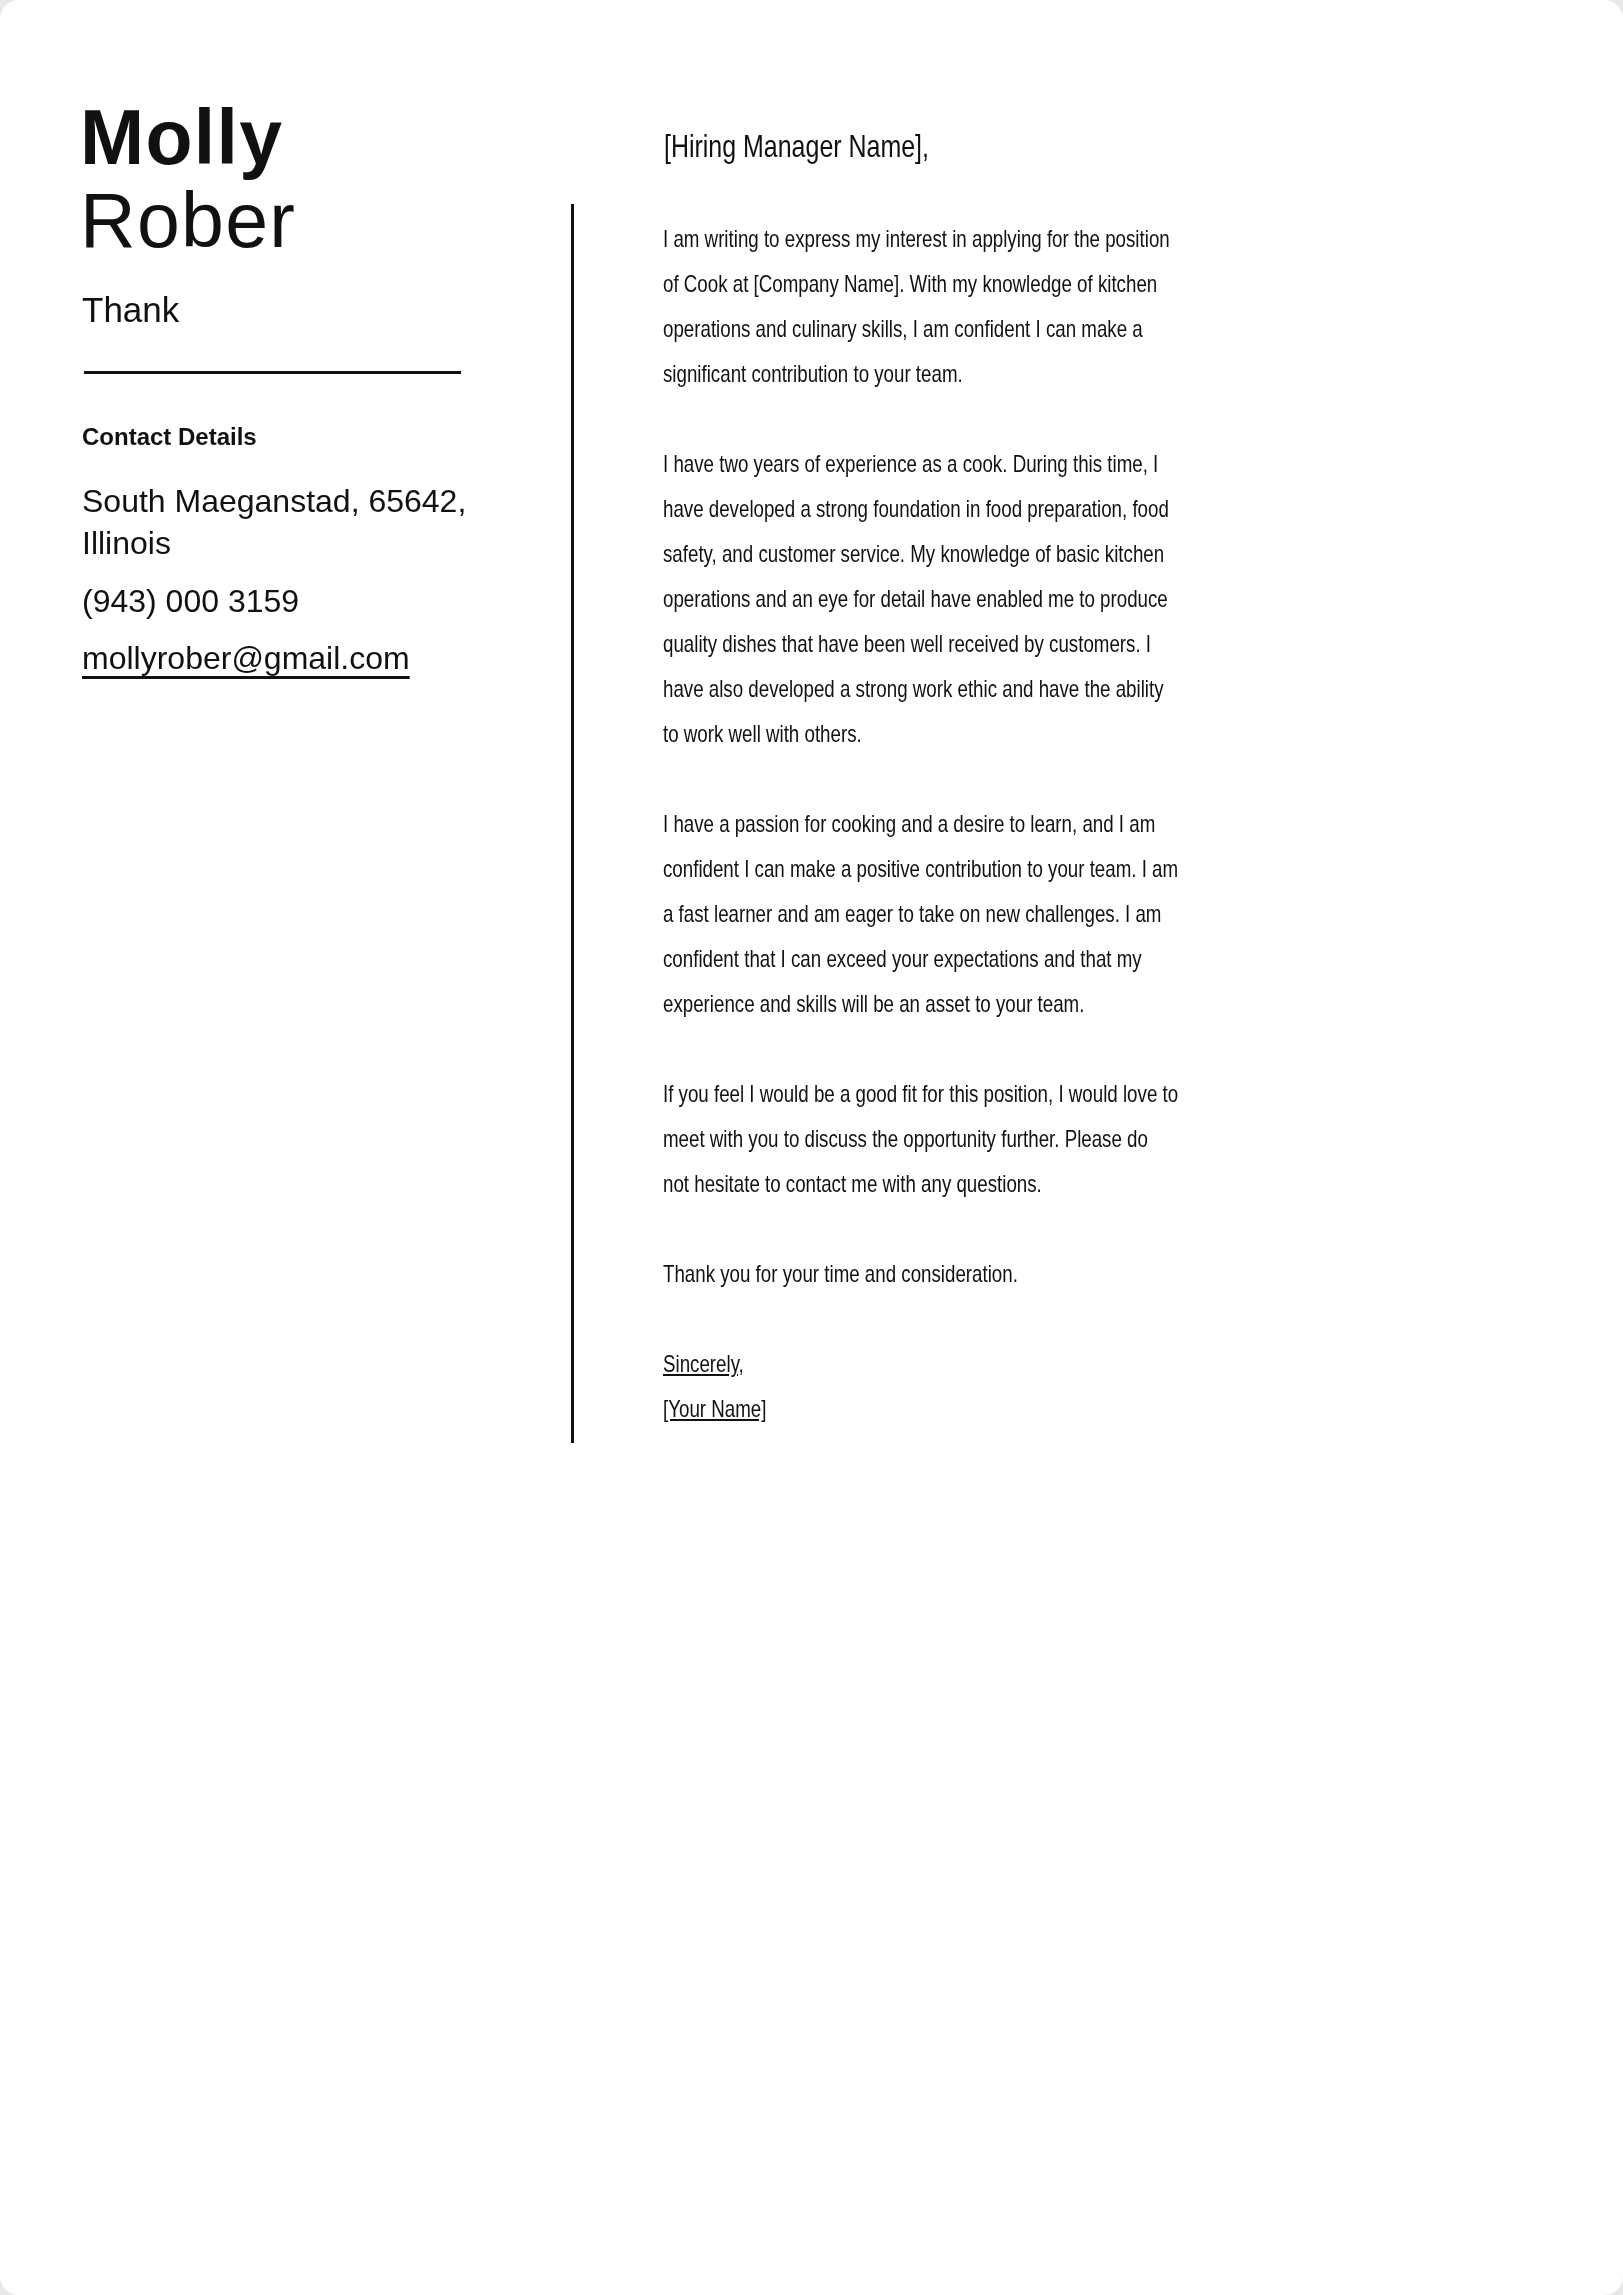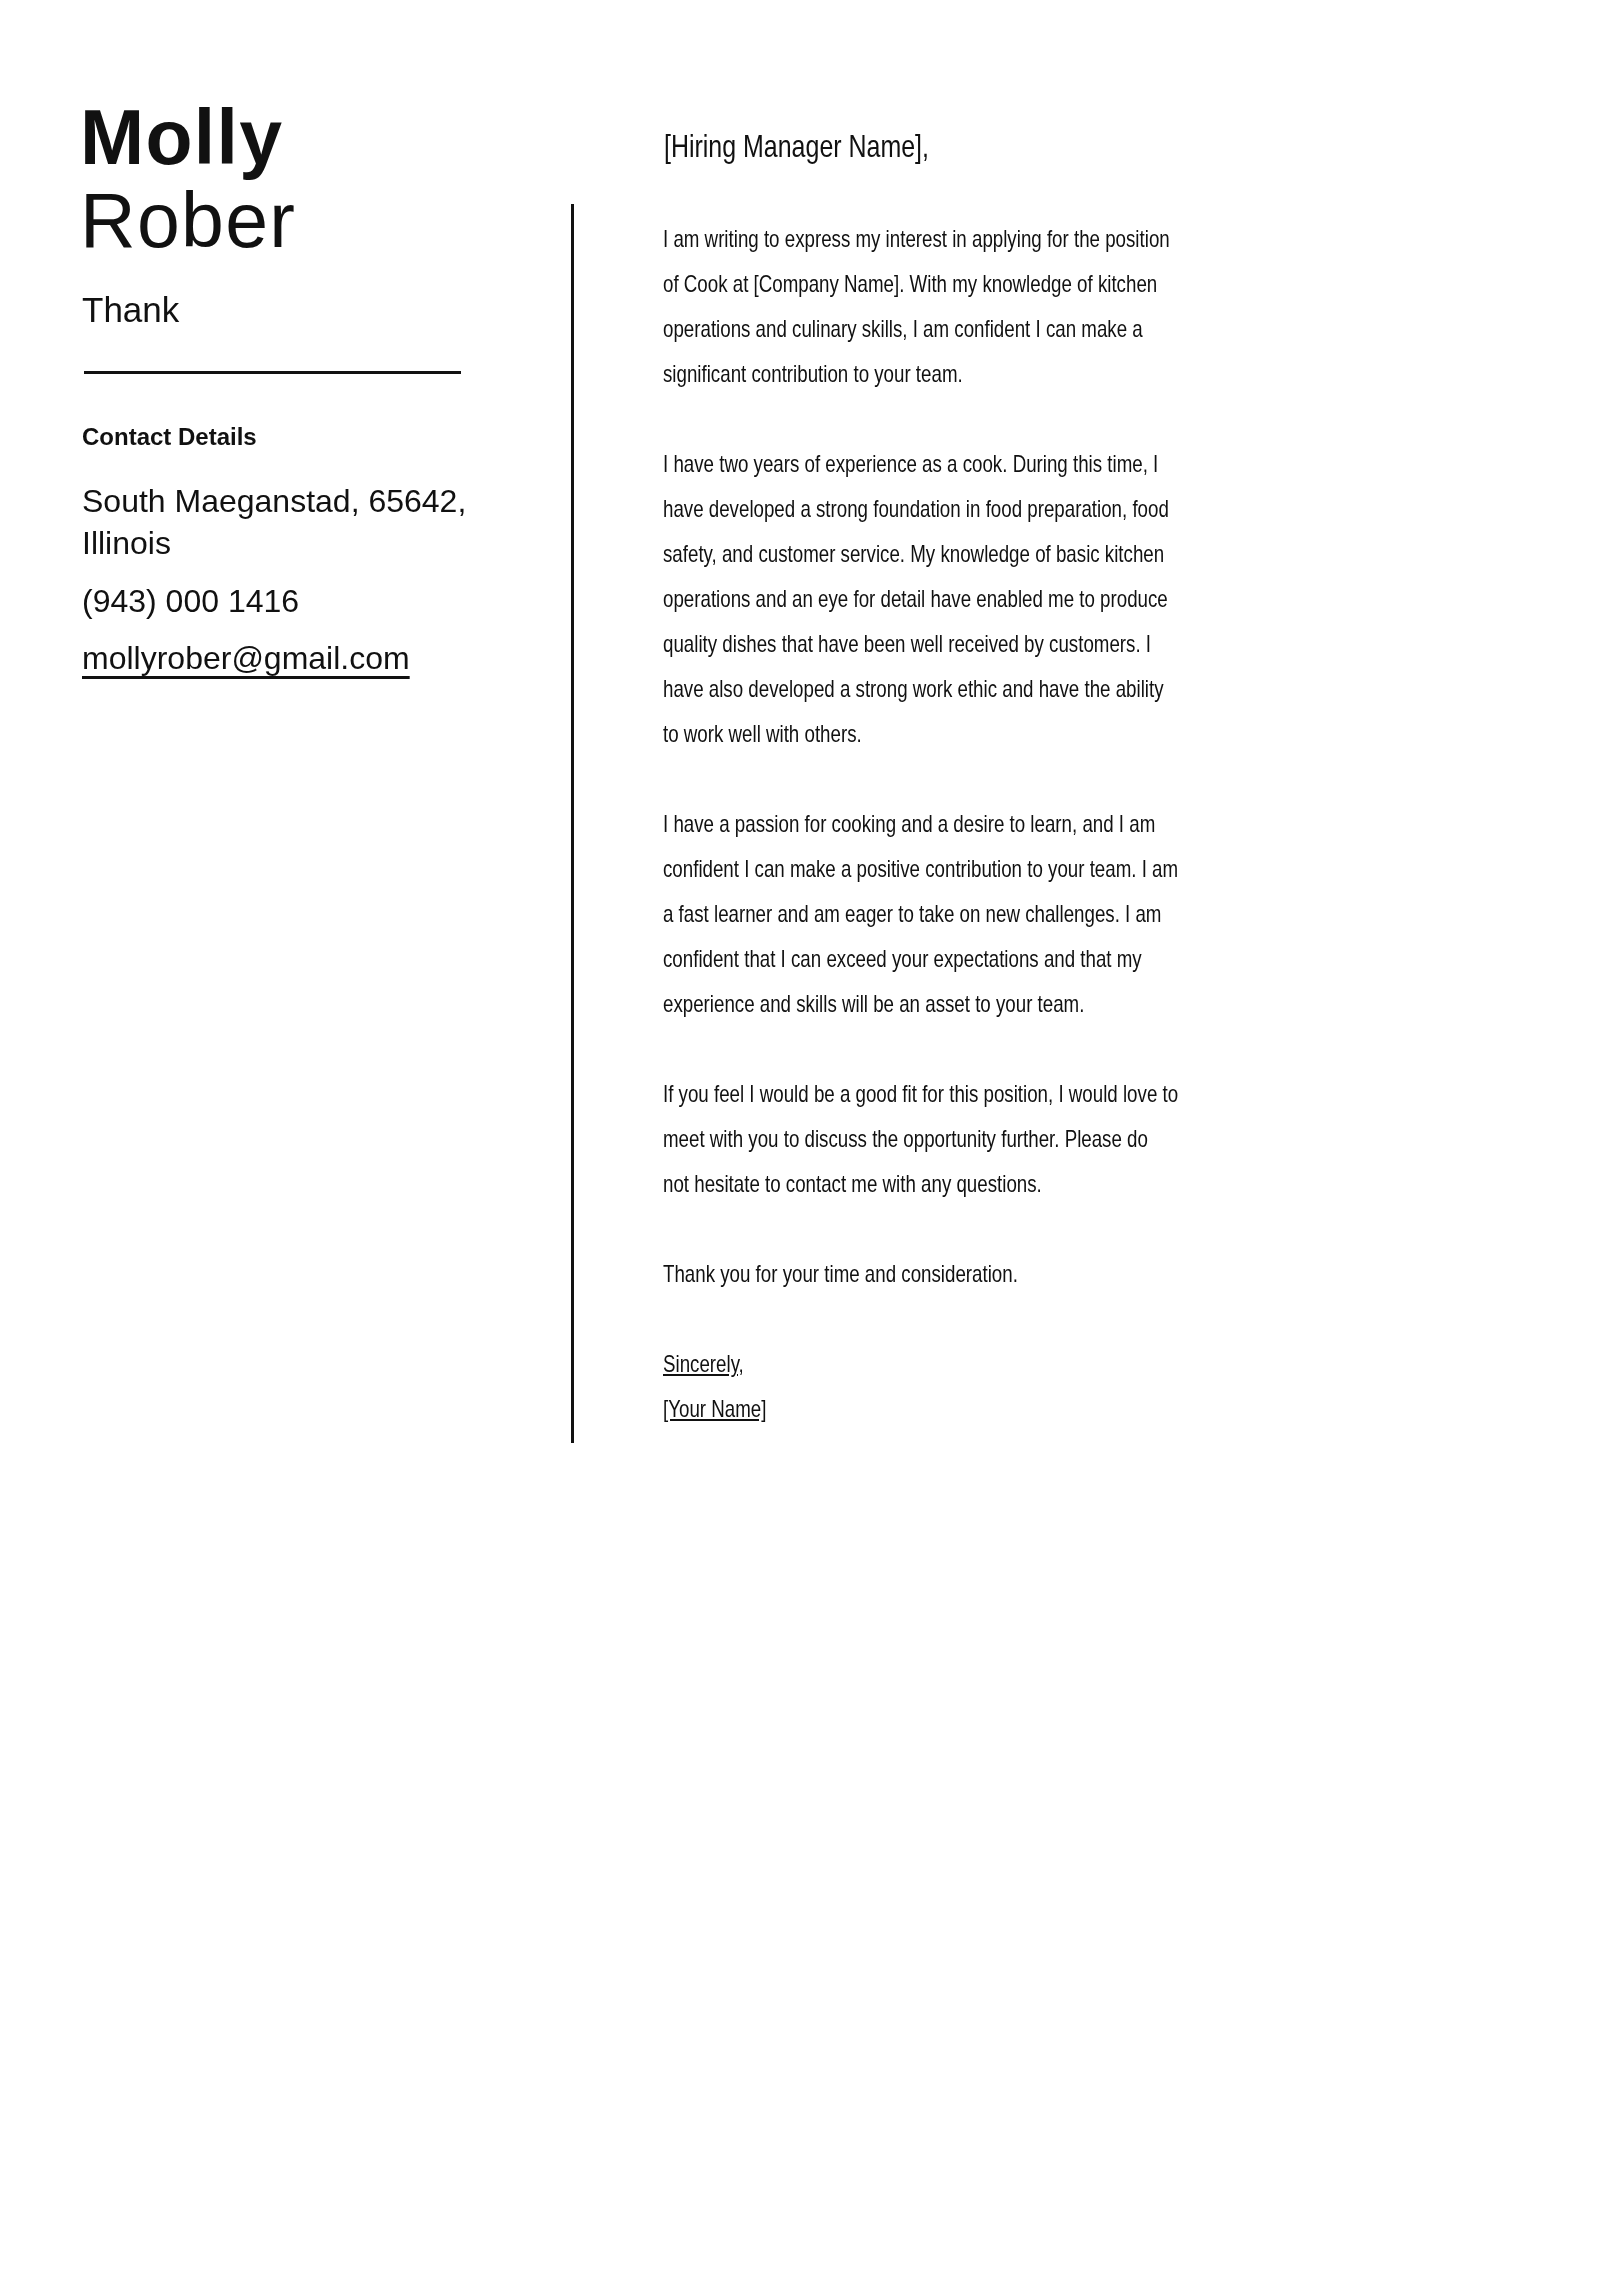--- a/index.html
+++ b/index.html
@@ -4,20 +4,21 @@
 <style>
   html,body { margin:0; padding:0; background:#e8e8e8; }
   .page {
     position:relative;
     width:1623px; height:2295px;
     margin:0 auto;
     background:#ffffff;
     font-family:"Liberation Sans", sans-serif;
     color:#111111;
     overflow:hidden;
+    border-radius:19px;
   }
   
   .name {
     position:absolute; left:80px; top:96px;
     font-size:77px; line-height:83px; letter-spacing:1.3px;
     margin:0; font-weight:400;
   }
   .name .first { display:block; font-weight:700; }
   .name .last  { display:block; font-weight:400;text-align:center; }
   .job-title {
@@ -80,21 +81,21 @@
 
   <div class="divider"></div>
 
   <h2 class="contact-heading">Contact Details</h2>
 
   <div class="contact">
     <div class="citem">
       <span class="cl">South Maeganstad, 65642,</span>
       <span class="cl">Illinois</span>
     </div>
-    <div class="citem">(943) 000 1416</div>
+    <div class="citem">(943) 000 3159</div>
     <div class="citem">
       <a class="email" href="#">mollyrober@gmail.com</a>
     </div>
   </div>
 
   <div class="salutation">[Hiring Manager Name],</div>
 
   <div class="letter-body">
     <p>
       <span class="ln">I am writing to express my interest in applying for the position</span>

